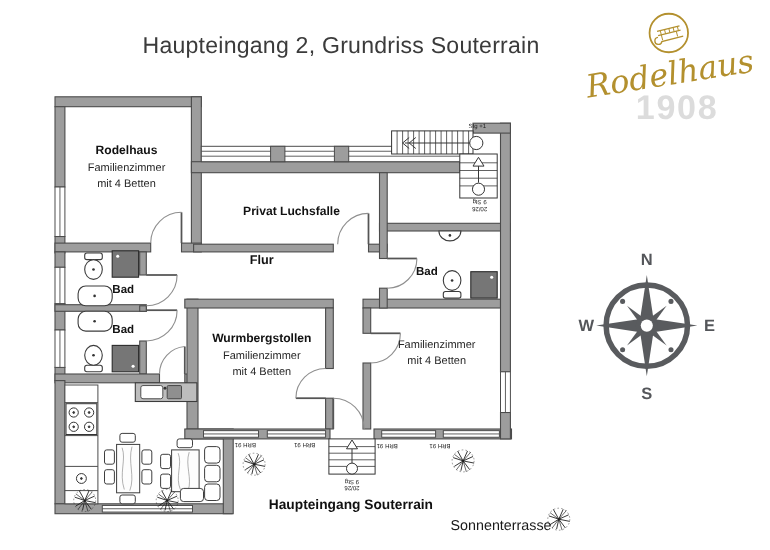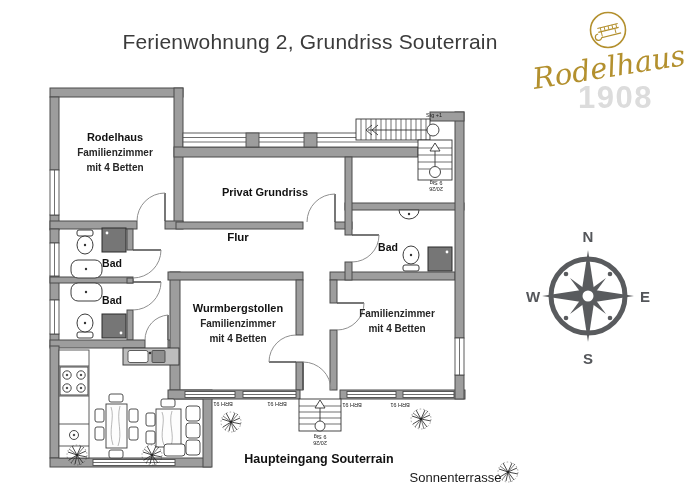--- a/index.html
+++ b/index.html
@@ -3,21 +3,21 @@
 <meta charset="utf-8">
 <style>
   html,body{margin:0;padding:0;background:#fff;}
   #stage{position:relative;width:700px;height:500px;background:#fff;overflow:hidden;
          font-family:"Liberation Sans",sans-serif;}
   #plan-svg{position:absolute;left:0;top:0;}
   .abs{position:absolute;}
   .title{font-size:21px;color:#3b3b3b;font-weight:400;text-align:center;letter-spacing:.2px;}
   .room{text-align:center;line-height:15px;}
   .rn{font-weight:bold;font-size:11px;color:#121212;}
-  .rs{font-size:10px;color:#262626;font-weight:bold;}
+  .rs{font-size:10px;color:#262626;}
   .badlbl{font-weight:bold;font-size:10.5px;color:#121212;text-align:center;}
   .flurlbl{font-weight:bold;font-size:11.5px;color:#121212;text-align:center;}
   .entr{font-weight:bold;font-size:12.5px;color:#111;text-align:center;}
   .terr{font-size:13px;color:#1a1a1a;text-align:center;}
   .cdir{font-weight:bold;font-size:15px;color:#54565a;text-align:center;width:18px;}
   .brand{font-family:"DejaVu Serif",serif;font-style:italic;font-size:29px;color:#b3902e;
          transform:rotate(-9deg);text-align:center;width:170px;z-index:2;}
   .year{font-weight:bold;font-size:31px;color:#dcdcdc;letter-spacing:1.5px;z-index:1;}
   .tiny{font-size:5.5px;color:#222;text-align:center;line-height:6px;}
   .r180{transform:rotate(180deg);}
@@ -257,33 +257,33 @@
     <circle cx="608" cy="30" r="17.5" fill="#fff" stroke="#b3902e" stroke-width="1.6"></circle>
     <g transform="translate(608,30) rotate(-14)" stroke="#b3902e" stroke-width="1.2" fill="none">
       <path d="M-10,-4 L11,-4 M-10,0 L11,0"></path>
       <path d="M-7,-4 V0 M-3,-4 V0 M1,-4 V0 M5,-4 V0 M9,-4 V0" stroke-width="0.9"></path>
       <path d="M-7,0 V5 M7,0 V5" stroke-width="0.9"></path>
       <path d="M12,6 L-8,6 A3.2,3.2 0 1 1 -10.5,1.5"></path>
     </g>
   </g>
 </svg>
 
-  <div class="abs title" style="left:120px;top:30px;width:380px;">Ferienwohnung 2, Grundriss Souterrain</div>
+  <div class="abs title" style="left:120px;top:30px;width:380px;">Haupteingang 2, Grundriss Souterrain</div>
 
   <div class="abs brand" style="left:524px;top:50px;">Rodelhaus</div>
   <div class="abs year" style="left:578px;top:80px;">1908</div>
 
   <div class="abs room" style="left:56px;top:130px;width:118px;">
     <div class="rn">Rodelhaus</div>
     <div class="rs">Familienzimmer</div>
     <div class="rs">mit 4 Betten</div>
   </div>
 
   <div class="abs room" style="left:190px;top:185px;width:150px;">
-    <div class="rn">Privat Grundriss</div>
+    <div class="rn">Privat Luchsfalle</div>
   </div>
 
   <div class="abs flurlbl" style="left:198px;top:231px;width:80px;">Flur</div>
 
   <div class="abs badlbl" style="left:92px;top:257px;width:40px;">Bad</div>
   <div class="abs badlbl" style="left:92px;top:294px;width:40px;">Bad</div>
   <div class="abs badlbl" style="left:368px;top:241px;width:40px;">Bad</div>
 
   <div class="abs room" style="left:177px;top:301px;width:122px;">
     <div class="rn">Wurmbergstollen</div>

